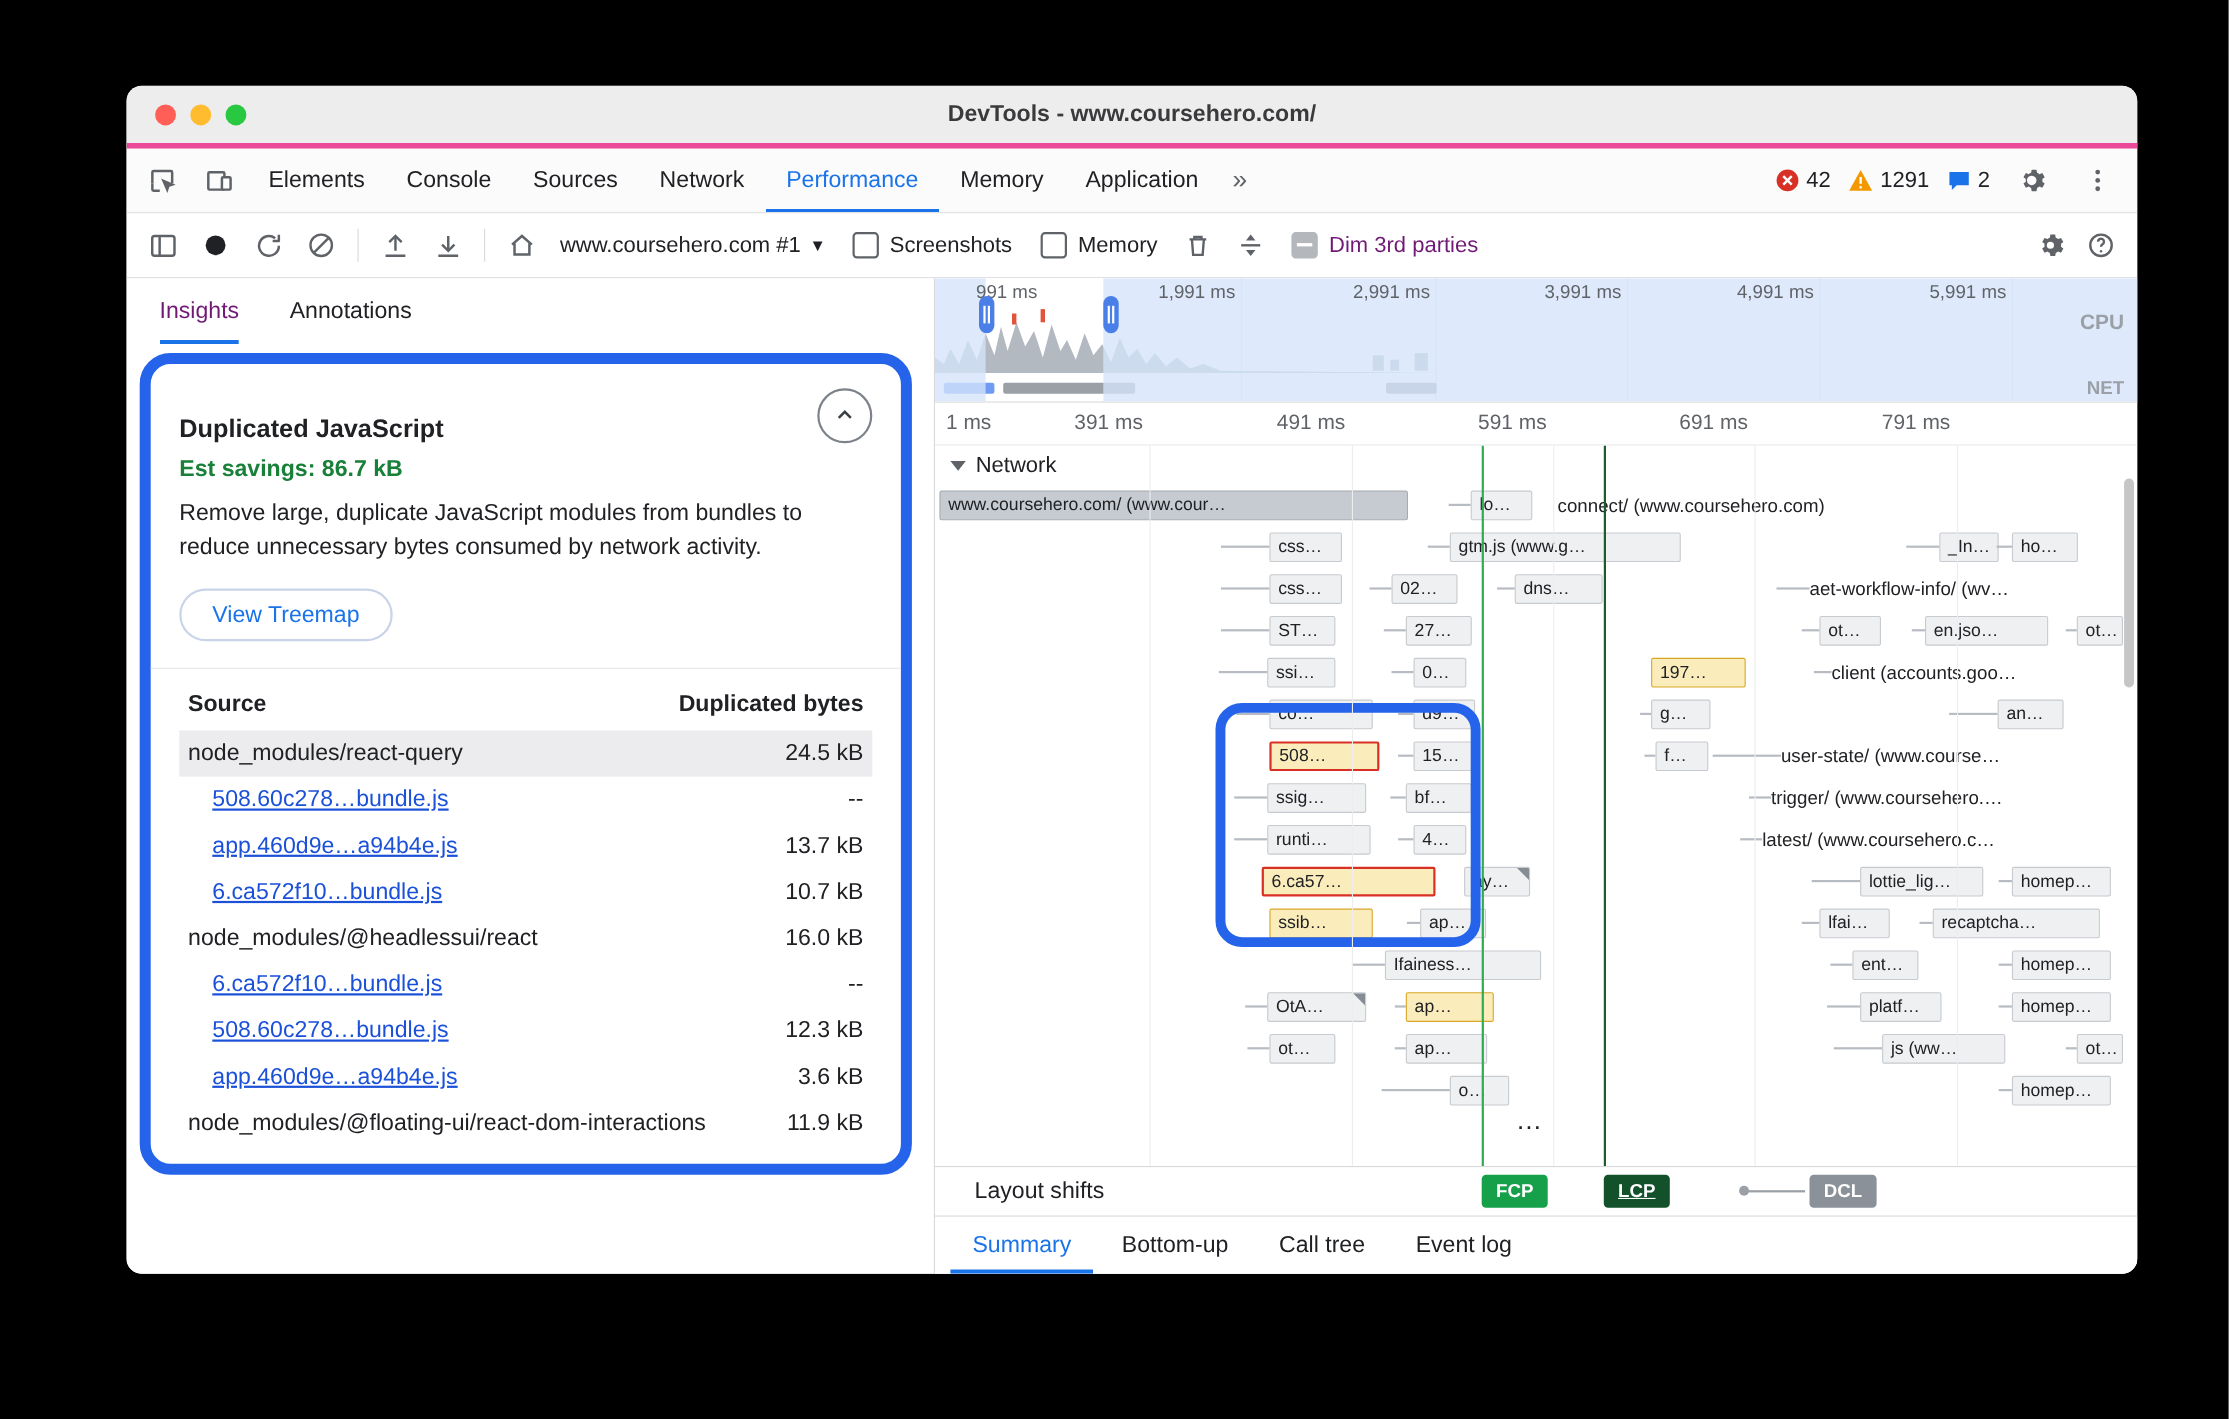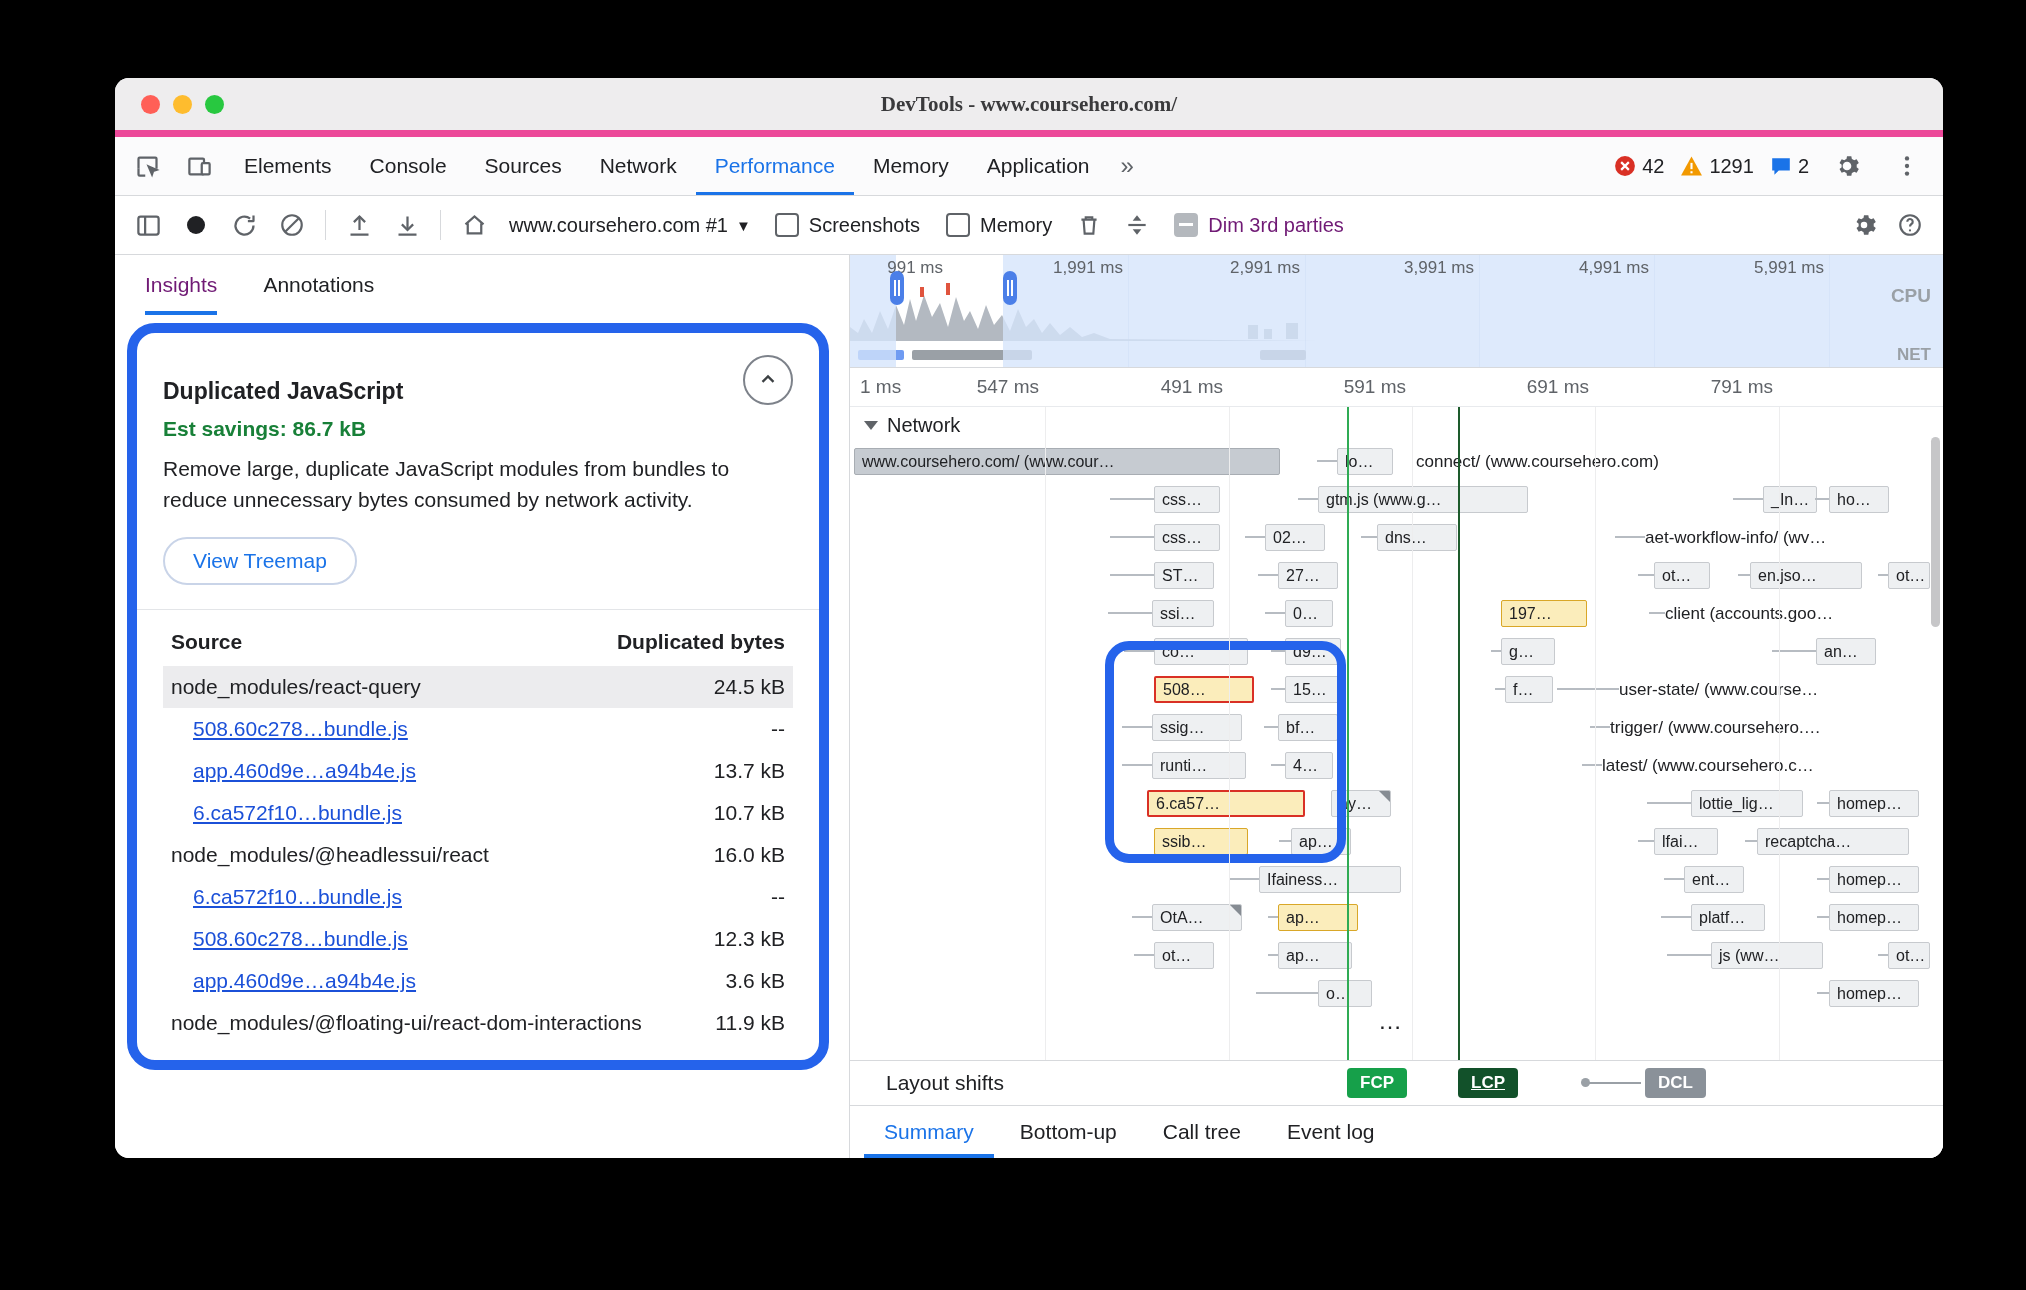--- a/index.html
+++ b/index.html
@@ -9,22 +9,22 @@
     position:relative; overflow:hidden;
     -webkit-font-smoothing:antialiased;
   }
   .window {
     position:absolute; left:115px; top:78px; width:1828px; height:1080px;
     background:#fff; border-radius:14px; overflow:hidden;
     box-shadow:0 30px 90px rgba(0,0,0,.65);
     display:flex; flex-direction:column;
   }
   
-  .titlebar { height:52px; background:#eeedee; border-bottom:7px solid #ec4899;
-    position:relative; display:flex; align-items:center; justify-content:center; flex:none;font-family:Liberation Serif, serif; }
+  .titlebar { height:52px; background:#eeedee; border-bottom:5px solid #ec4899;
+    position:relative; display:flex; align-items:center; justify-content:center; flex:none; }
   .traffic { position:absolute; left:26px; top:0; bottom:0; display:flex; align-items:center; gap:13px; }
   .light { width:19px; height:19px; border-radius:50%; }
   .light.red { background:#ff5f57; } .light.yellow { background:#febc2e; } .light.green { background:#28c840; }
   .win-title { font-size:21px; font-weight:bold; color:#3a3a3c; }
   
   .tabsbar { height:58px; flex:none; display:flex; align-items:stretch; background:#fbfbfc;
     border-bottom:1px solid #d7d9dc; padding-left:6px; }
   .tbicon { width:52px; display:flex; align-items:center; justify-content:center; color:#5f6368; }
   .tab { padding:0 19px; display:flex; align-items:center; font-size:21px; color:#202124; white-space:nowrap; }
   .tab.selected { color:#1a73e8; box-shadow:inset 0 -3px 0 #1a73e8; }
@@ -384,21 +384,21 @@
           </div>
         <div class="mm-handle" style="left:40px;"></div>
         <div class="mm-handle" style="left:153px;"></div>
         <div class="mm-cpu">CPU</div>
         <div class="mm-net">NET</div>
       </div>
 
       <div class="ruler">
         <span class="ruler-first">1 ms</span>
         <div id="ruler-ticks">
-            <div class="ruler-tick" style="left: 195px;">547 ms</div>
+            <div class="ruler-tick" style="left: 195px;">391 ms</div>
             <div class="ruler-tick" style="left: 379px;">491 ms</div>
             <div class="ruler-tick" style="left: 562px;">591 ms</div>
             <div class="ruler-tick" style="left: 745px;">691 ms</div>
             <div class="ruler-tick" style="left: 929px;">791 ms</div>
           </div>
       </div>
 
       <div class="chart" id="chart">
         <div class="net-header">
           <span class="tri"></span>

